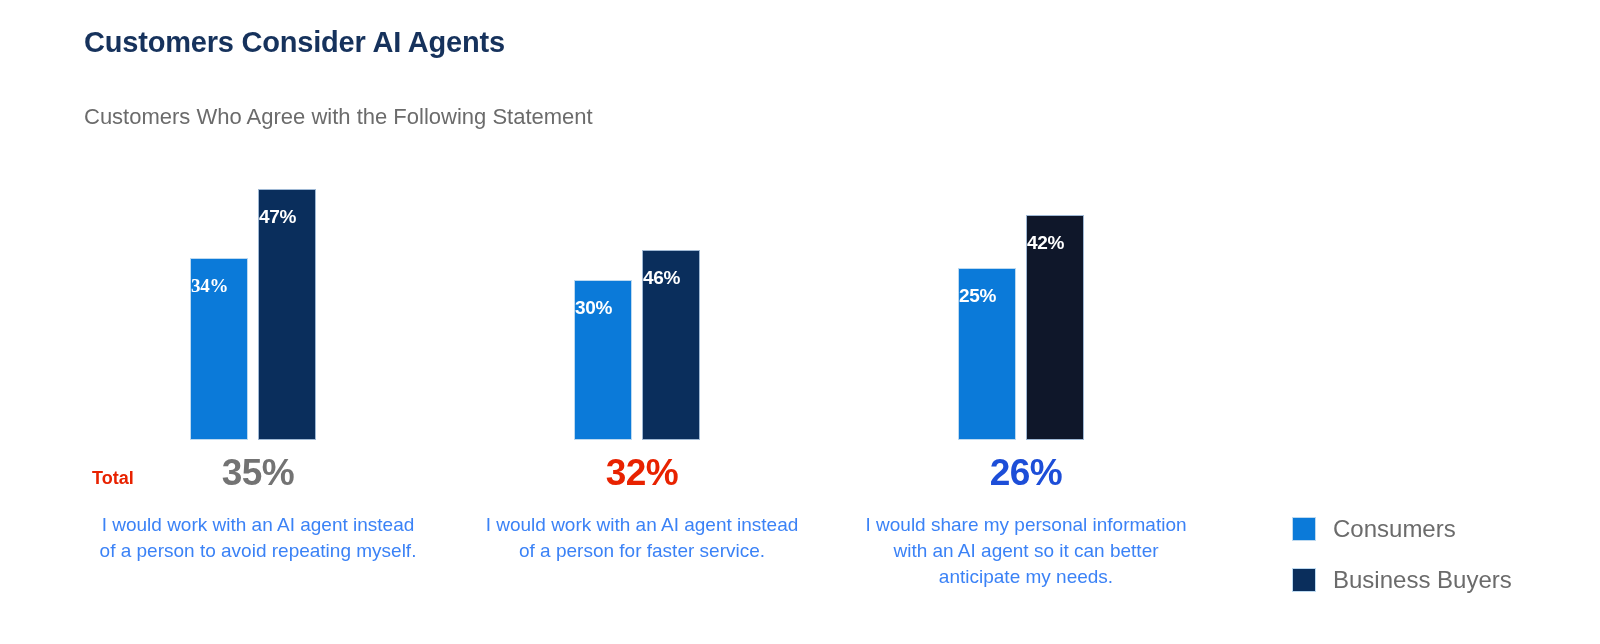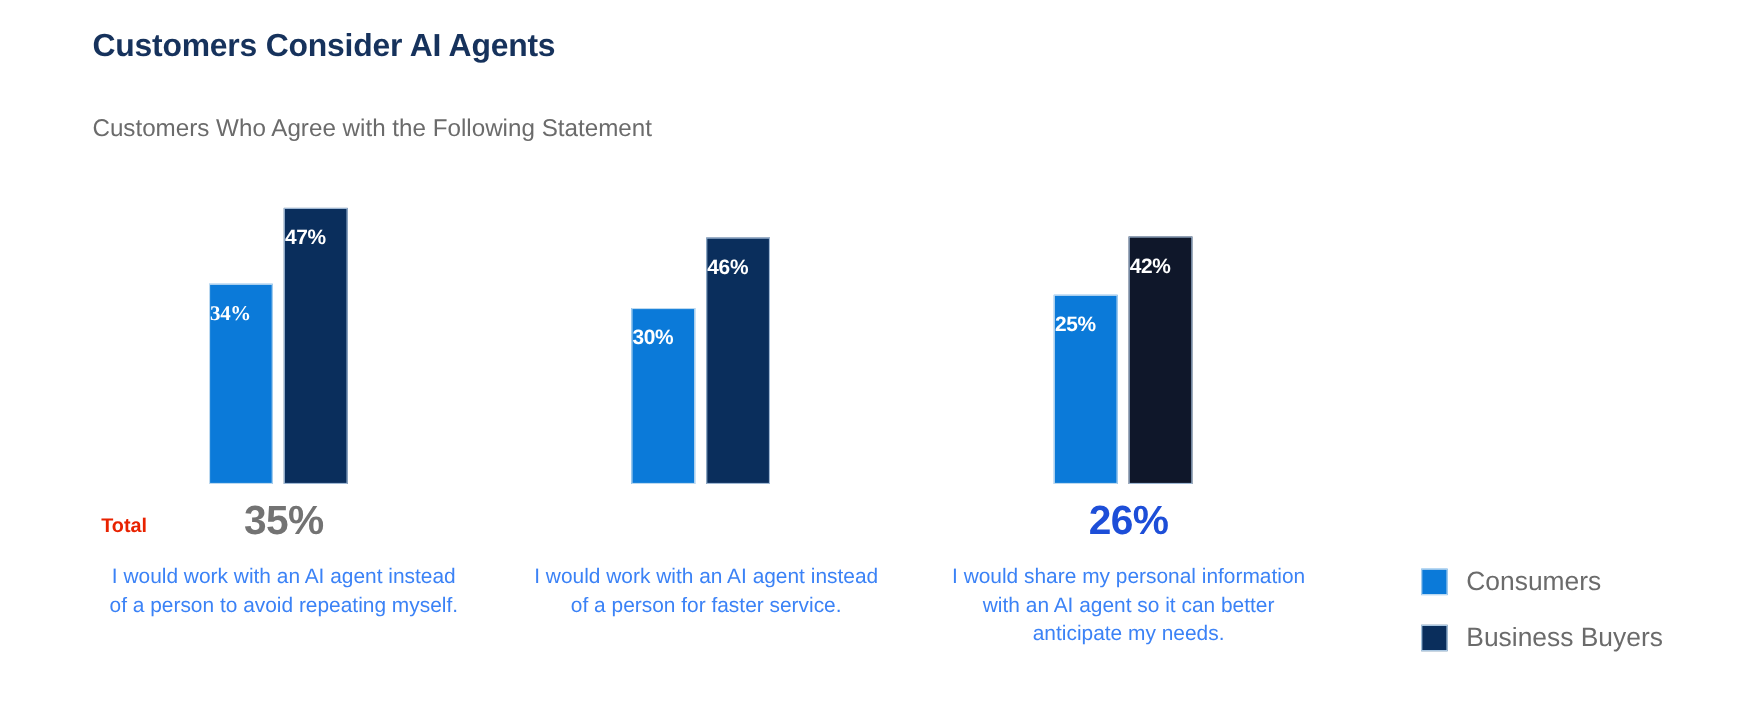--- a/index.html
+++ b/index.html
@@ -184,21 +184,21 @@
           <span class="bar-value">47%</span>
         </div>
       </div>
     </div>
 
     <div class="group group-2">
       <div class="bars">
         <div class="bar bar-consumers" style="height: 160.44px; background: rgb(11, 122, 217); border: 1px solid rgb(188, 217, 240);">
           <span class="bar-value">30%</span>
         </div>
-        <div class="bar bar-business" style="height: 224px; background: rgb(10, 46, 92); border: 1px solid rgb(159, 184, 212);">
+        <div class="bar bar-business" style="height: 190px; background: rgb(10, 46, 92); border: 1px solid rgb(159, 184, 212);">
           <span class="bar-value">46%</span>
         </div>
       </div>
     </div>
 
     <div class="group group-3">
       <div class="bars">
         <div class="bar bar-consumers" style="height: 172px; background: rgb(11, 122, 217); border: 1px solid rgb(188, 217, 240);">
           <span class="bar-value">25%</span>
         </div>
@@ -206,20 +206,21 @@
           <span class="bar-value">42%</span>
         </div>
       </div>
     </div>
 
   </div>
 
   <div class="totals-row">
     <div class="total-label" style="color: rgb(232, 34, 0);">Total</div>
     <div class="total-value tv-1" style="color: #737373;">35%</div>
+    <div class="total-value tv-2" style="color: rgb(232, 34, 0);">32%</div>
     <div class="total-value tv-3" style="color: #1d4ed8;">26%</div>
   </div>
 
   <div class="caption cap-1">I would work with an AI agent instead of a person to avoid repeating myself.</div>
   <div class="caption cap-2">I would work with an AI agent instead of a person for faster service.</div>
   <div class="caption cap-3">I would share my personal information with an AI agent so it can better anticipate my needs.</div>
 
   <div class="legend">
     <div class="legend-item">
       <span class="legend-swatch" style="background: rgb(11, 122, 217);"></span>

